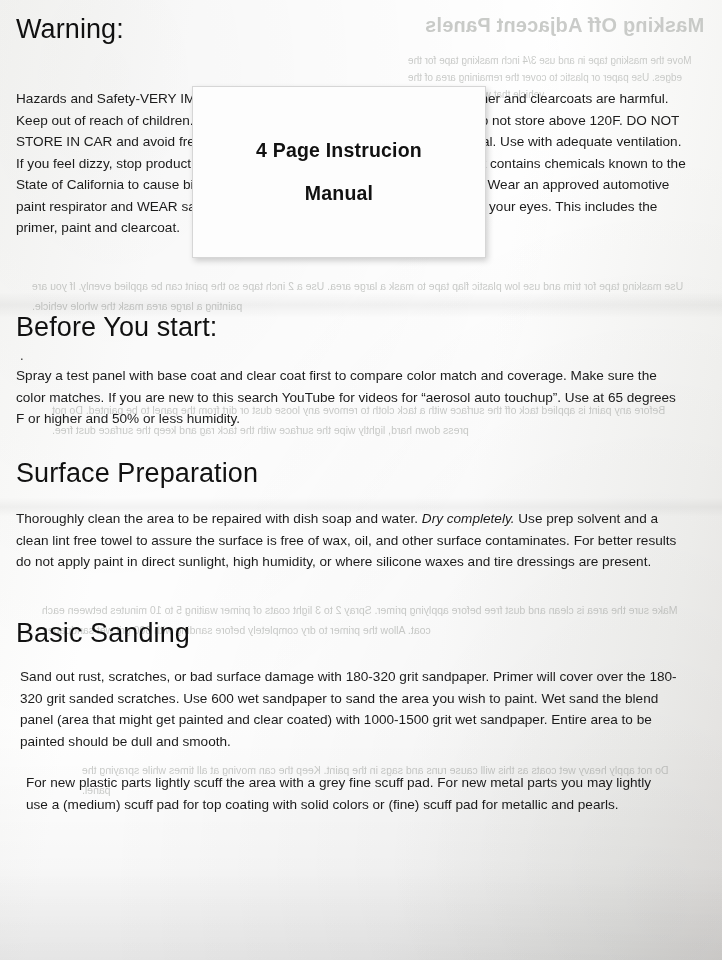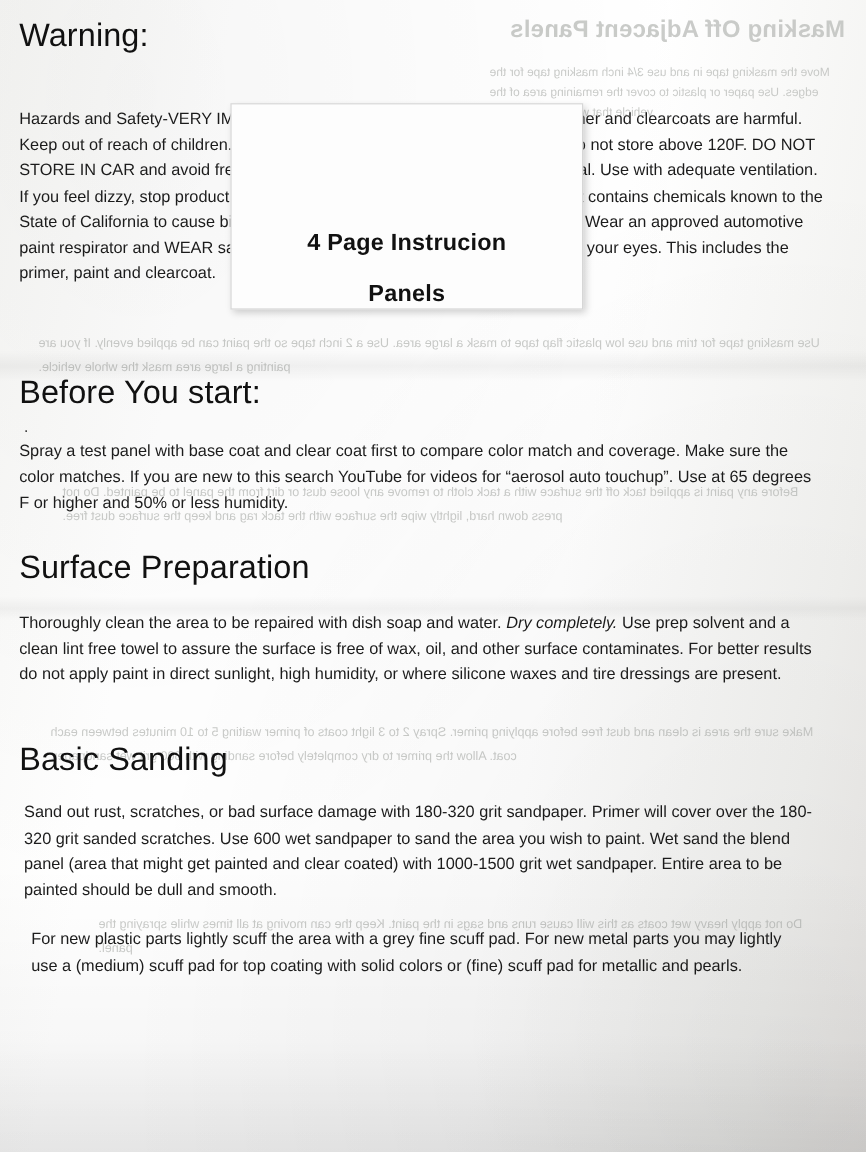--- a/index.html
+++ b/index.html
@@ -104,21 +104,21 @@
     left: 192px;
     top: 86px;
     width: 292px;
     height: 170px;
     background: #fdfdfd;
     border: 1px solid #d6d6d6;
     box-shadow: 2px 3px 6px rgba(0,0,0,0.18);
     display: flex;
     flex-direction: column;
     align-items: center;
-    justify-content: flex-end;
+    justify-content: center;
     gap: 20px;
     z-index: 5;
   }
   .sticker .line {
     font-size: 19.5px;
     font-weight: 700;
     color: #111;
     letter-spacing: .2px;
     text-align: center;
   }
@@ -148,16 +148,16 @@
 
   <h1 class="section" id="surface-heading">Surface Preparation</h1>
   <p class="para" id="surface-body"><span>Thoroughly clean the area to be repaired with dish soap and water.  </span><em>Dry completely.</em><span> Use prep solvent and a clean lint free towel to assure the surface is free of wax, oil, and other surface contaminates. For better results do not apply paint in direct sunlight, high humidity, or where silicone waxes and tire dressings are present.</span></p>
 
   <h1 class="section" id="sanding-heading">Basic Sanding</h1>
   <p class="para" id="sanding-body">Sand out rust, scratches, or bad surface damage with 180-320 grit sandpaper. Primer will cover over the 180-320 grit sanded scratches. Use 600 wet sandpaper to sand the area you wish to paint. Wet sand the blend panel (area that might get painted and clear coated) with 1000-1500 grit wet sandpaper. Entire area to be painted should be dull and smooth.</p>
   <p class="para" id="sanding-body2">For new plastic parts lightly scuff the area with a grey fine scuff pad. For new metal parts you may lightly use a (medium) scuff pad for top coating with solid colors or (fine) scuff pad for metallic and pearls.</p>
 
   <div class="sticker">
     <div class="line">4 Page Instrucion</div>
-    <div class="line">Panels</div>
+    <div class="line">Manual</div>
   </div>
 
 </div>
 
 </body></html>

